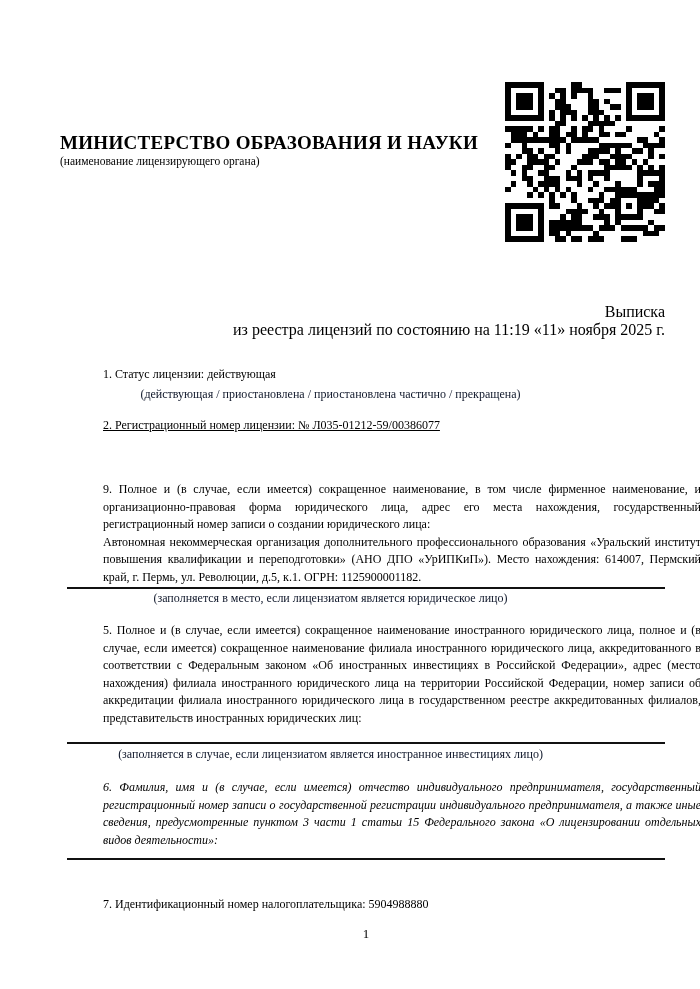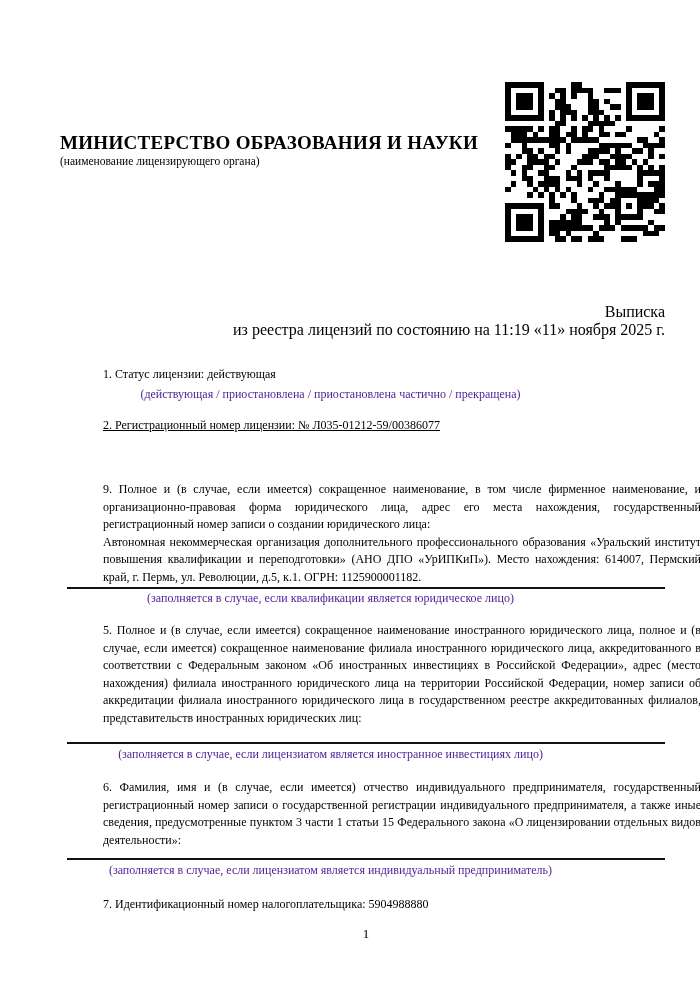--- a/index.html
+++ b/index.html
@@ -35,21 +35,21 @@
     text-align: right; font-size: 16px; line-height: 18px;
   }
   .item {
     position: absolute; left: 67px; width: 598px;
     font-size: 12px; line-height: 17.5px; margin-left: 36px;
   }
   .item.justify { text-align: justify; }
   .small-note {
     position: absolute; left: 67px; width: 527px;
     text-align: center; font-size: 12px; line-height: 15px;
-    color: #4c1d95;
+    color: #0f172a;
   }
   .separator {
     position: absolute; left: 67px; width: 598px; height: 0;
     border-top: 2px solid #111;
   }
   .page-number {
     position: absolute; left: 67px; top: 926px; width: 598px;
     text-align: center; font-size: 13px;
   }
 </style>
@@ -499,27 +499,26 @@
   <div class="small-note" style="top:387px;">(действующая / приостановлена / приостановлена частично / прекращена)</div>
 
   <div class="item" style="top:417px;text-decoration:underline;">2. Регистрационный номер лицензии: № Л035-01212-59/00386077</div>
 
 
   <div class="item justify" style="top:481px;">
     <span>9. Полное и (в случае, если имеется) сокращенное наименование, в том числе фирменное наименование, и организационно-правовая форма юридического лица, адрес его места нахождения, государственный регистрационный номер записи о создании юридического лица:</span><br>
     <span>Автономная некоммерческая организация дополнительного профессионального образования «Уральский институт повышения квалификации и переподготовки» (АНО ДПО «УрИПКиП»). Место нахождения: 614007, Пермский край, г. Пермь, ул. Революции, д.5, к.1. ОГРН: 1125900001182.</span>
   </div>
   <div class="separator" style="top:587px;"></div>
-  <div class="small-note" style="top:591px;">(заполняется в случае, если квалификации является юридическое лицо)</div>
+  <div class="small-note" style="top:591px;">(заполняется в место, если лицензиатом является юридическое лицо)</div>
 
   <div class="item justify" style="top:622px;">5. Полное и (в случае, если имеется) сокращенное наименование иностранного юридического лица, полное и (в случае, если имеется) сокращенное наименование филиала иностранного юридического лица, аккредитованного в соответствии с Федеральным законом «Об иностранных инвестициях в Российской Федерации», адрес (место нахождения) филиала иностранного юридического лица на территории Российской Федерации, номер записи об аккредитации филиала иностранного юридического лица в государственном реестре аккредитованных филиалов, представительств иностранных юридических лиц:</div>
   <div class="separator" style="top:742px;"></div>
   <div class="small-note" style="top:747px;">(заполняется в случае, если лицензиатом является иностранное инвестициях лицо)</div>
 
-  <div class="item justify" style="top:779px;">6. Фамилия, имя и (в случае, если имеется) отчество индивидуального предпринимателя, государственный регистрационный номер записи о государственной регистрации индивидуального предпринимателя, а также иные сведения, предусмотренные пунктом 3 части 1 статьи 15 Федерального закона «О лицензировании отдельных видов деятельности»:</div>
+  <div class="item justify" style="top:779px;font-style:italic;">6. Фамилия, имя и (в случае, если имеется) отчество индивидуального предпринимателя, государственный регистрационный номер записи о государственной регистрации индивидуального предпринимателя, а также иные сведения, предусмотренные пунктом 3 части 1 статьи 15 Федерального закона «О лицензировании отдельных видов деятельности»:</div>
   <div class="separator" style="top:858px;"></div>
-  <div class="small-note" style="top:863px;">(заполняется в случае, если лицензиатом является индивидуальный предприниматель)</div>
 
   <div class="item" style="top:896px;">7. Идентификационный номер налогоплательщика: 5904988880</div>
 
   <div class="page-number">1</div>
 
 </div>
 
 </body></html>

